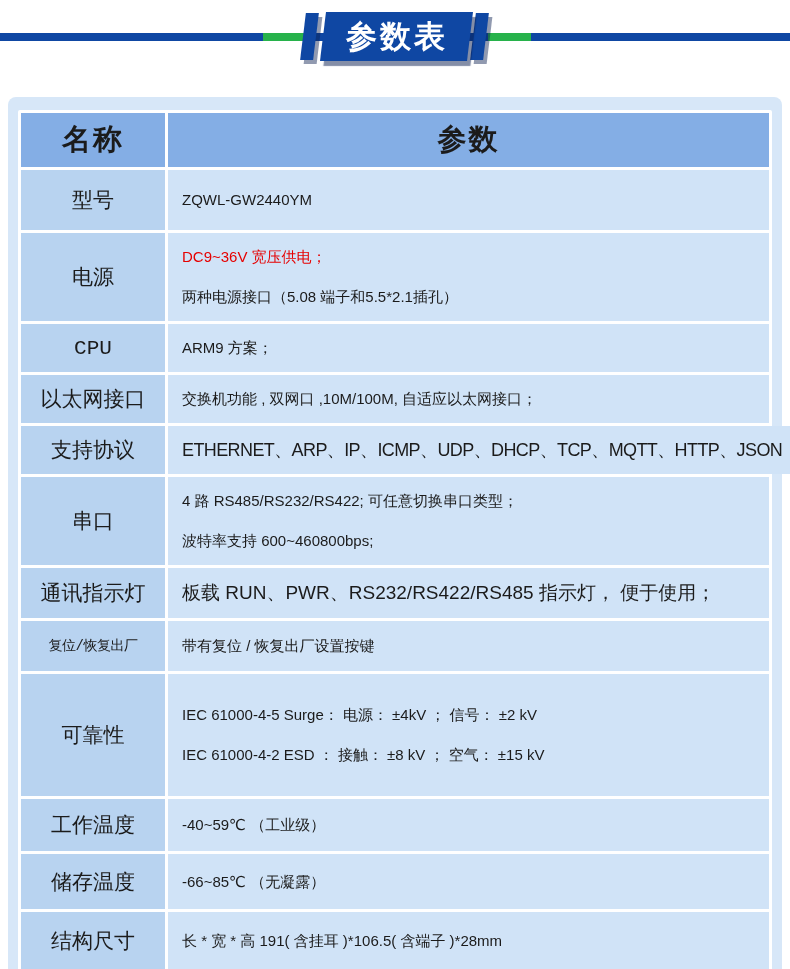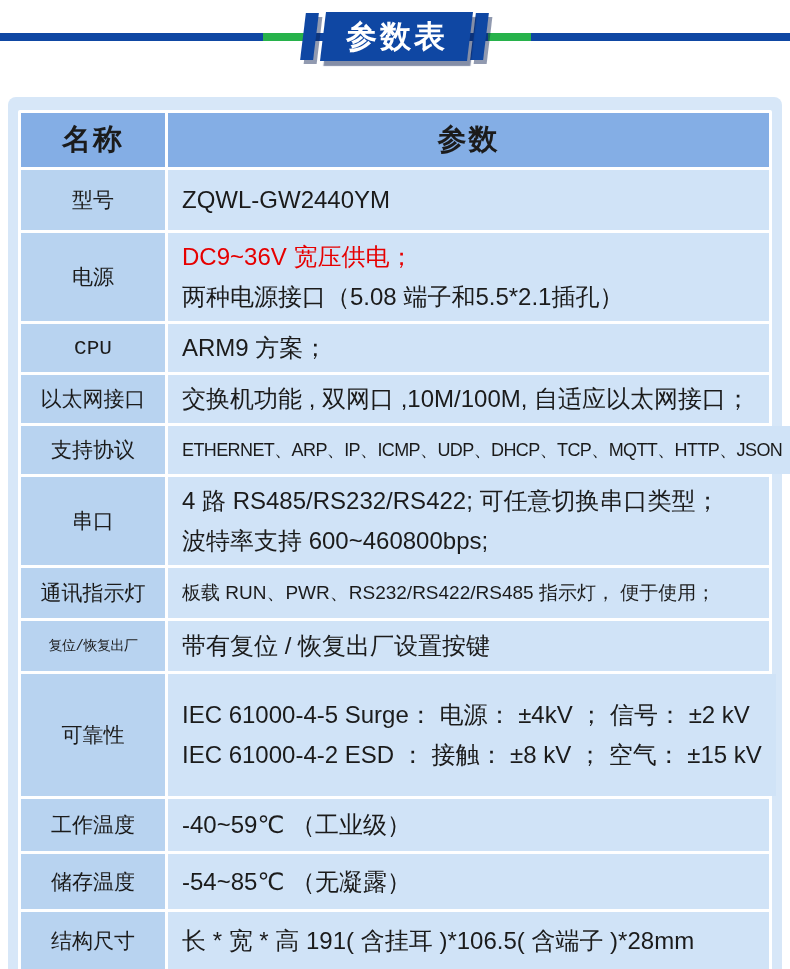--- a/index.html
+++ b/index.html
@@ -24,21 +24,21 @@
   .banner-box .title{transform:skewX(7deg);color:#ffffff;font-size:31px;font-weight:700;letter-spacing:3px;}
   
   .panel{margin:0 8px;width:754px;background:#d7e7f8;border-radius:8px;padding:13px 10px 14px;}
   .spec-table{background:#ffffff;border-radius:2px;padding:3px;display:flex;flex-direction:column;gap:3px;}
   .row{display:flex;gap:3px;}
   .cell{box-sizing:border-box;}
   .name{width:144px;flex:0 0 144px;background:#b8d3f0;display:flex;align-items:center;justify-content:center;
     font-size:21px;text-align:center;font-family:Liberation Mono, monospace;}
   .value{flex:1;background:#d0e3f7;display:flex;flex-direction:column;justify-content:center;
     padding:4px 14px;}
-  .value-line{font-size:24px;line-height:40px;white-space:nowrap;color:#1b1b1b;}
+  .value-line{font-size:15px;line-height:40px;white-space:nowrap;color:#1b1b1b;}
   .header-row .cell{background:#84aee5;font-size:29px;font-weight:700;letter-spacing:2px;}
   .header-row .name{min-height:54px;}
   .header-row .value{align-items:center;flex-direction:row;justify-content:center;padding:0;}
   .r-model{min-height:60px;}
   .r-power{min-height:82px;}
   .r-cpu{min-height:46px;justify-content:space-between;}
   .r-eth{min-height:48px;}
   .r-proto{min-height:48px;}
   .r-serial{min-height:86px;}
   .r-led{min-height:50px;}
@@ -144,21 +144,21 @@
     <div class="row r-wtemp">
       <div class="cell name">工作温度</div>
       <div class="cell value">
         <div class="value-line">-40~59℃ （工业级）</div>
       </div>
     </div>
 
     <div class="row r-stemp">
       <div class="cell name">储存温度</div>
       <div class="cell value">
-        <div class="value-line">-54~85℃ （无凝露）</div>
+        <div class="value-line">-66~85℃ （无凝露）</div>
       </div>
     </div>
 
     <div class="row r-size">
       <div class="cell name">结构尺寸</div>
       <div class="cell value">
         <div class="value-line">长 * 宽 * 高  191( 含挂耳 )*106.5( 含端子 )*28mm</div>
       </div>
     </div>
 

